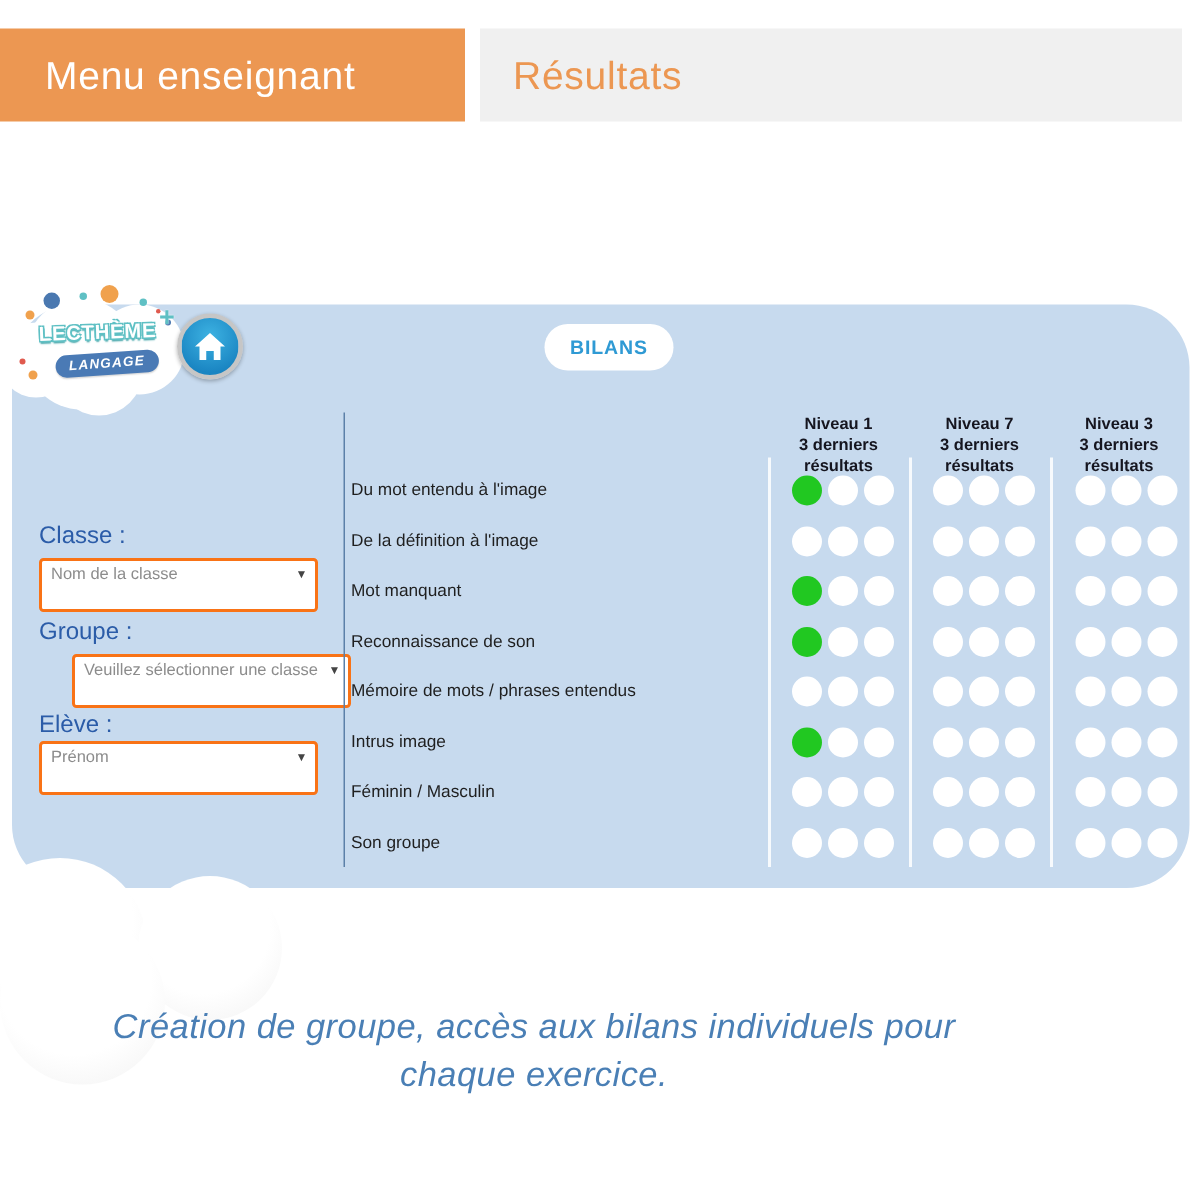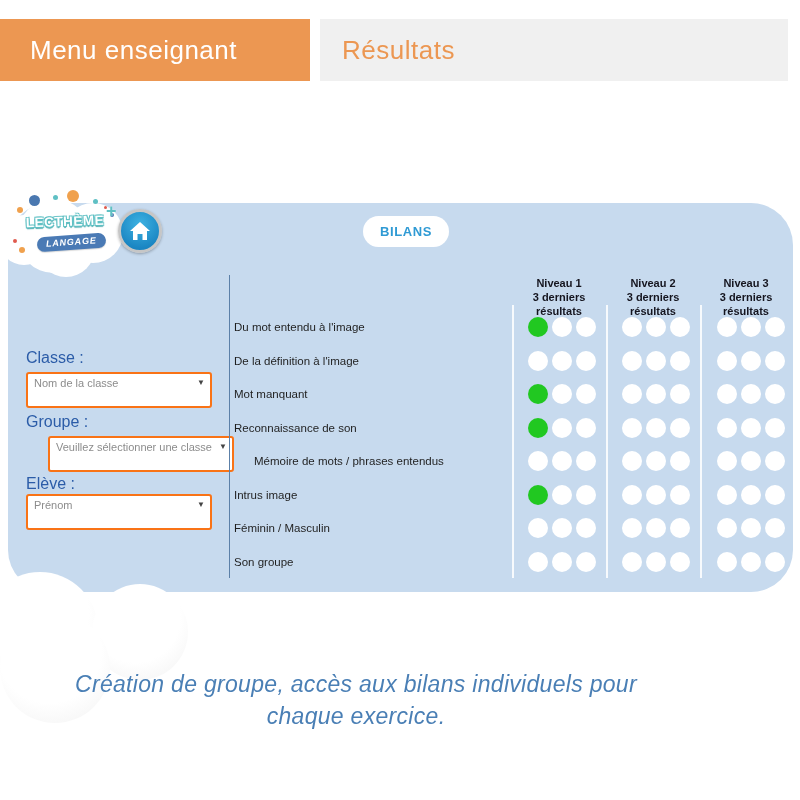--- a/index.html
+++ b/index.html
@@ -187,21 +187,21 @@
   <div class="divider-blue"></div>
   <div class="divider-white dw1"></div>
   <div class="divider-white dw2"></div>
   <div class="divider-white dw3"></div>
 
   <div class="level-header lh1">
     <span>Niveau 1</span><br>
     <span>3 derniers résultats</span>
   </div>
   <div class="level-header lh2">
-    <span>Niveau 2</span><br>
+    <span>Niveau 7</span><br>
     <span>3 derniers résultats</span>
   </div>
   <div class="level-header lh3">
     <span>Niveau 3</span><br>
     <span>3 derniers résultats</span>
   </div>
 
   <div id="rows">
       <div class="exercise-label" style="top: 124px;">Du mot entendu à l'image</div>
       <div class="dot" style="left: 520px; top: 114px; background: rgb(33, 200, 33);"></div>
@@ -236,21 +236,21 @@
       <div class="exercise-label" style="top: 224.5px;">Reconnaissance de son</div>
       <div class="dot" style="left: 520px; top: 214.5px; background: rgb(33, 200, 33);"></div>
       <div class="dot" style="left: 544px; top: 214.5px;"></div>
       <div class="dot" style="left: 568px; top: 214.5px;"></div>
       <div class="dot" style="left: 614px; top: 214.5px;"></div>
       <div class="dot" style="left: 638px; top: 214.5px;"></div>
       <div class="dot" style="left: 662px; top: 214.5px;"></div>
       <div class="dot" style="left: 709px; top: 214.5px;"></div>
       <div class="dot" style="left: 733px; top: 214.5px;"></div>
       <div class="dot" style="left: 757px; top: 214.5px;"></div>
-      <div class="exercise-label" style="top: 258px; margin-left: 20px;">Mémoire de mots / phrases entendus</div>
+      <div class="exercise-label" style="top: 258px;">Mémoire de mots / phrases entendus</div>
       <div class="dot" style="left: 520px; top: 248px;"></div>
       <div class="dot" style="left: 544px; top: 248px;"></div>
       <div class="dot" style="left: 568px; top: 248px;"></div>
       <div class="dot" style="left: 614px; top: 248px;"></div>
       <div class="dot" style="left: 638px; top: 248px;"></div>
       <div class="dot" style="left: 662px; top: 248px;"></div>
       <div class="dot" style="left: 709px; top: 248px;"></div>
       <div class="dot" style="left: 733px; top: 248px;"></div>
       <div class="dot" style="left: 757px; top: 248px;"></div>
       <div class="exercise-label" style="top: 291.5px;">Intrus image</div>

